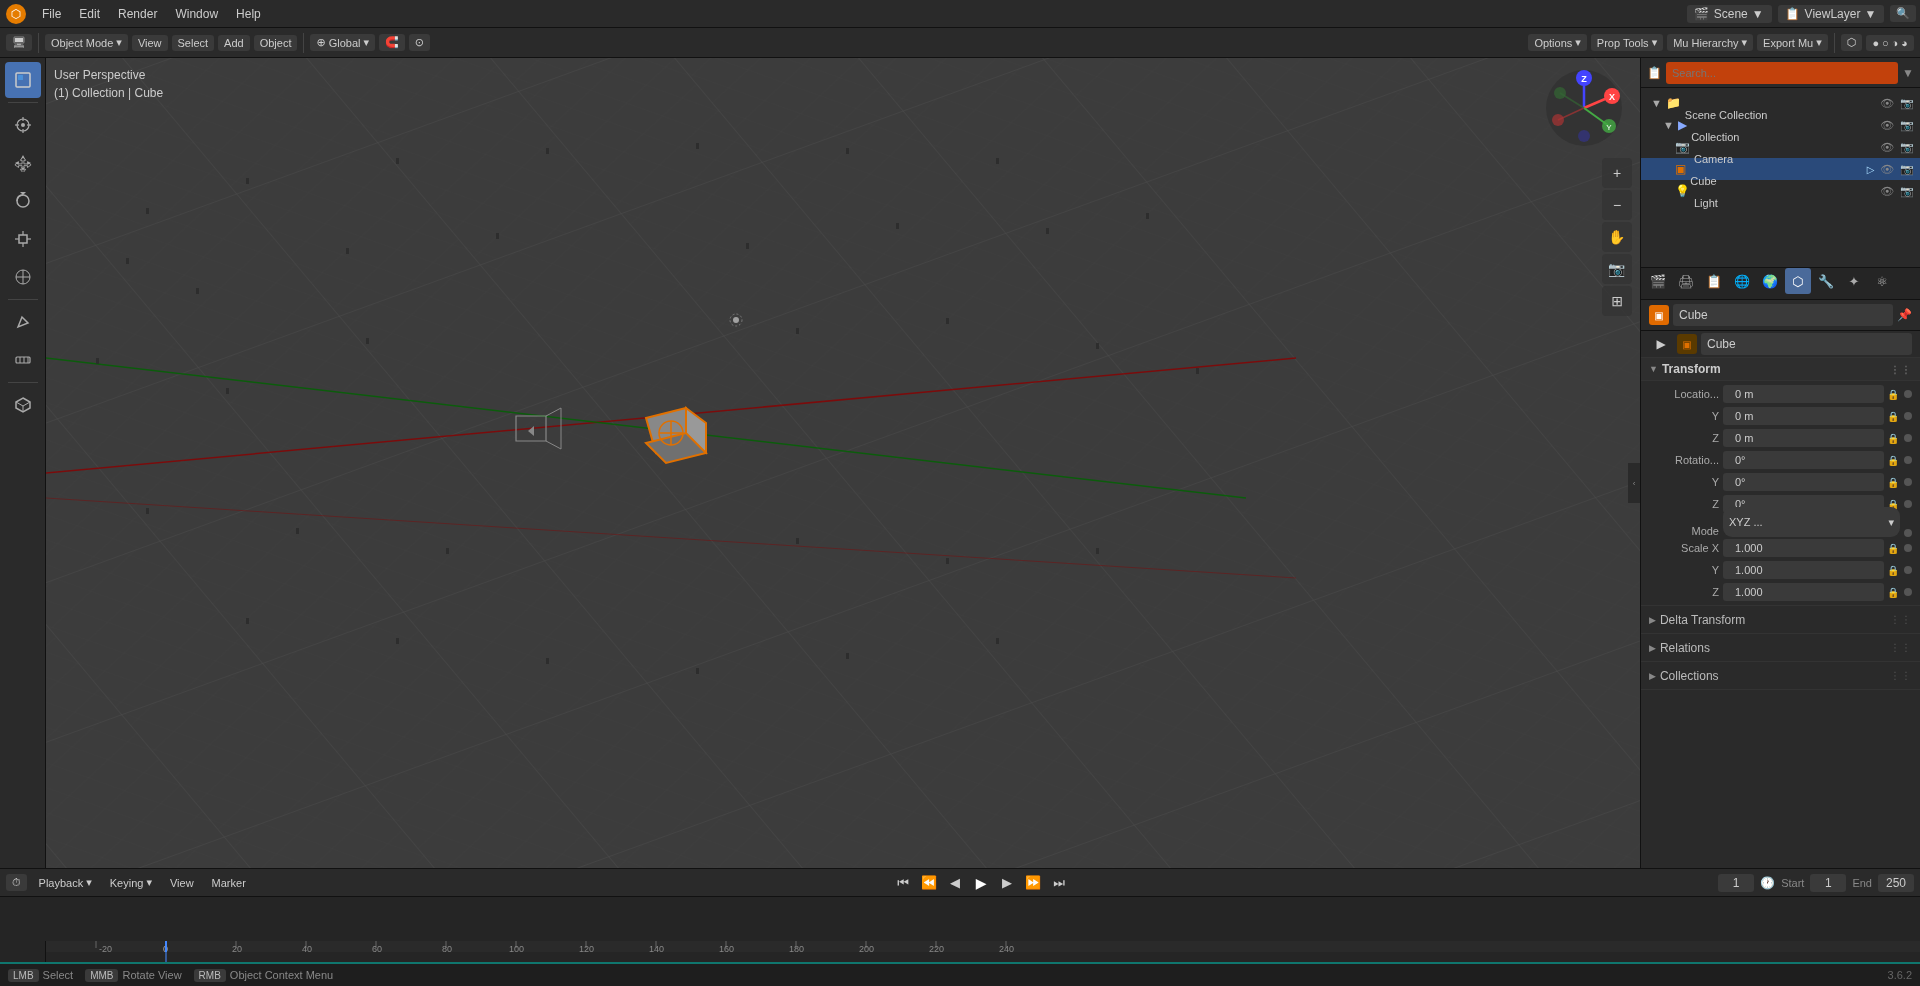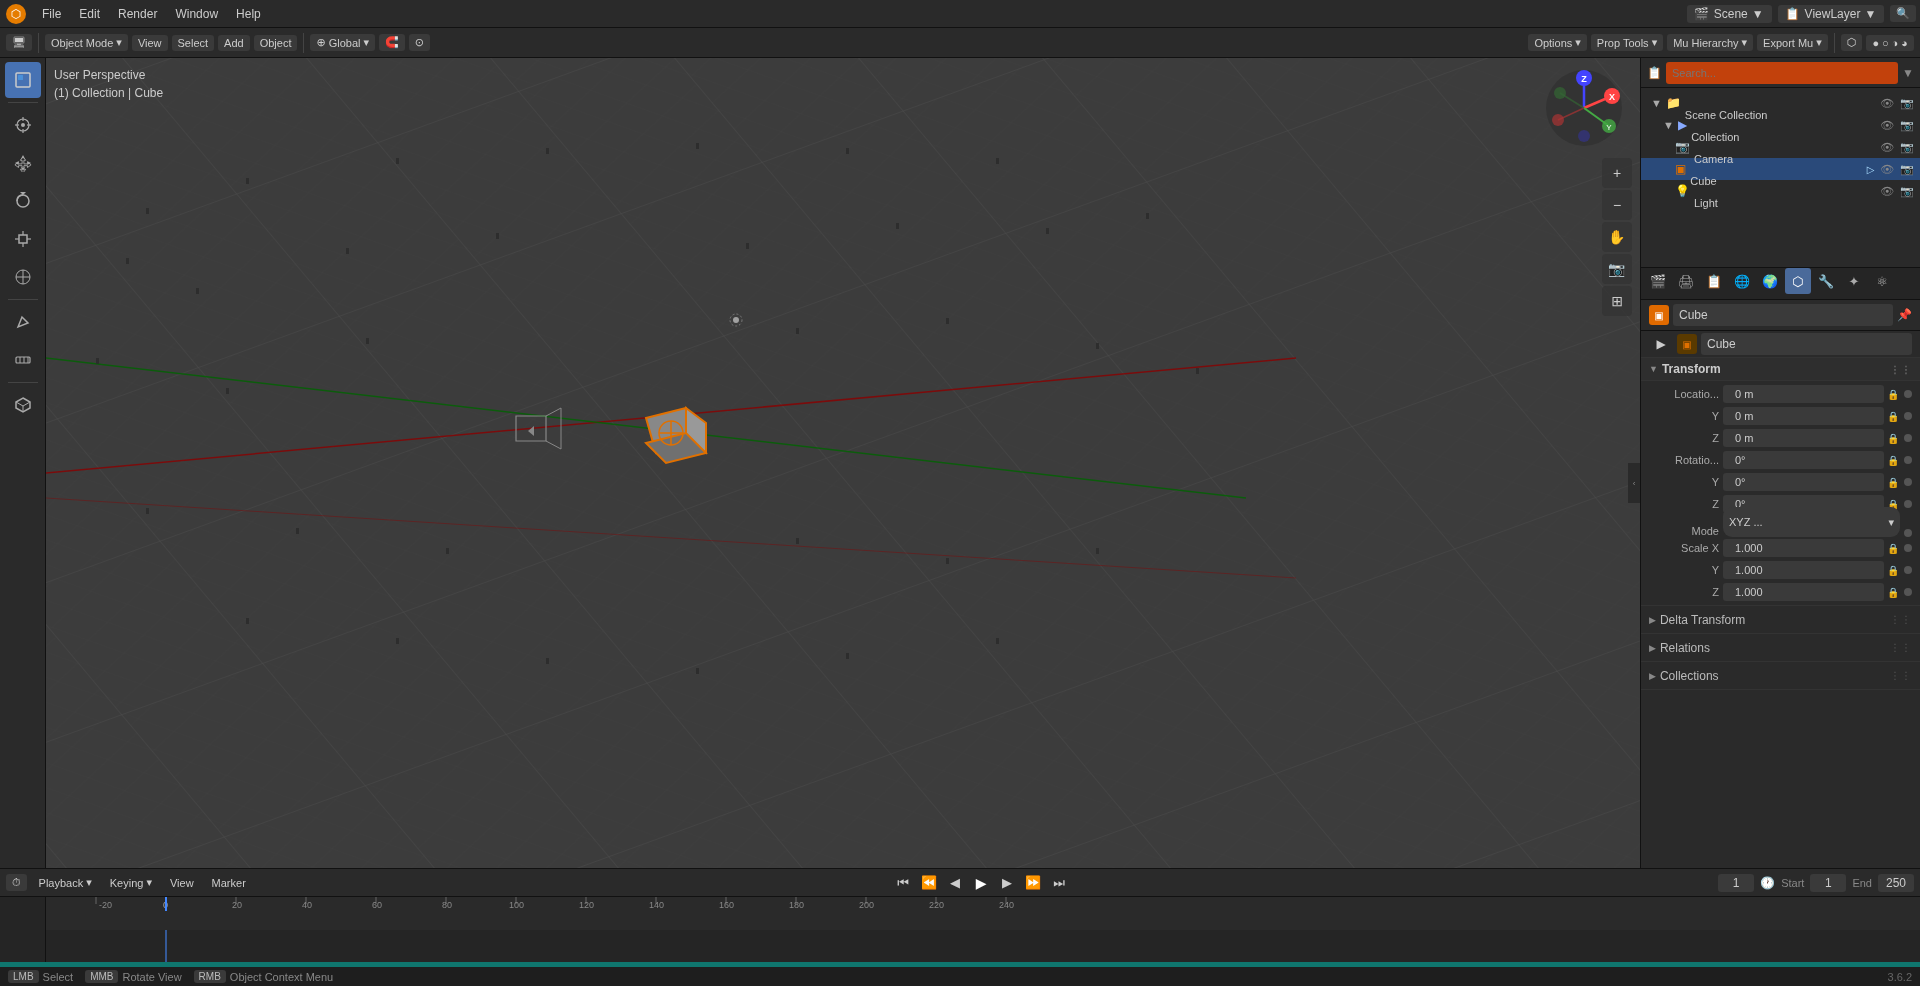--- a/index.html
+++ b/index.html
@@ -563,21 +563,21 @@
     }
 
     
     .status-bar {
       height: 24px;
       background: #1e1e1e;
       display: flex;
       align-items: center;
       padding: 0 8px;
       gap: 12px;
-      border-top: 5px solid #0f766e;
+      border-top: 2px solid #0f766e;
       flex-shrink: 0;
     }
     .status-item {
       display: flex;
       align-items: center;
       gap: 4px;
       color: #888;
       font-size: 11px;
     }
     .status-key {
@@ -1134,21 +1134,21 @@
     <div class="timeline-frame-info">
       <div class="frame-display">1</div>
       <span style="color:#888;">🕐</span>
       <span style="color:#888;font-size:11px;">Start</span>
       <div class="frame-display">1</div>
       <span style="color:#888;font-size:11px;">End</span>
       <div class="frame-display">250</div>
     </div>
   </div>
 
-  <div style="display:flex;flex:1;overflow:hidden;">
+  <div style="display:flex;flex:1;overflow:hidden;margin-top:44px;">
 
     <div style="width:46px;background:#252525;border-right:1px solid #111;"></div>
 
     <div style="flex:1;display:flex;flex-direction:column;overflow:hidden;">
 
       <div class="timeline-ruler">
         <svg width="100%" height="14" style="position:absolute;top:0;left:0;">
           <rect width="100%" height="14" fill="#2a2a2a"></rect>
 
           <g fill="#aaa" font-size="9" font-family="Arial">

